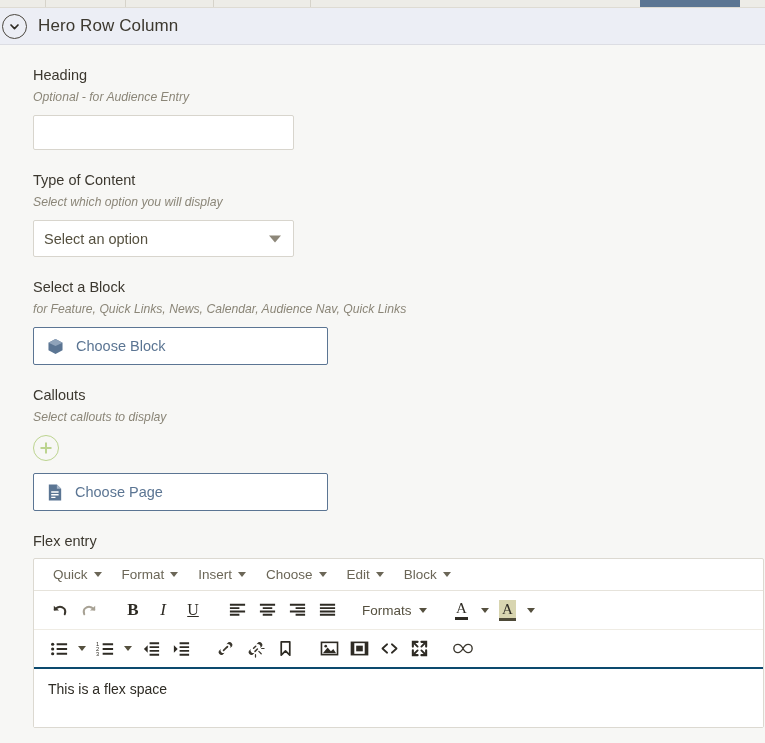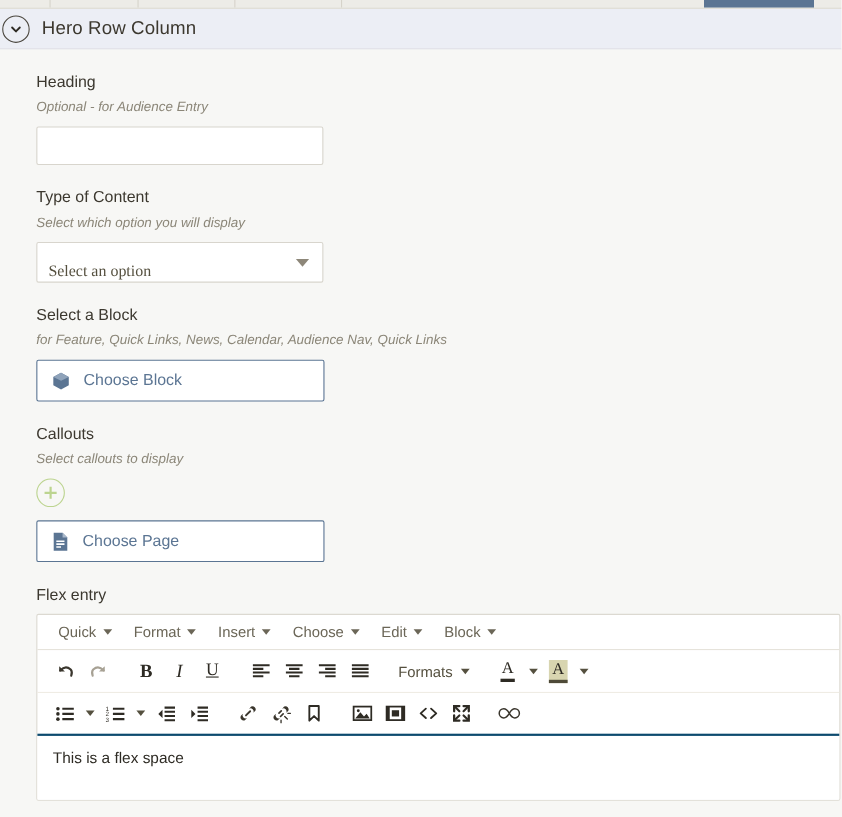--- a/index.html
+++ b/index.html
@@ -88,40 +88,39 @@
 
   .select-wrap {
     position: relative;
     width: 261px; height: 37px;
   }
   .select-box {
     width: 100%; height: 100%;
     background: #ffffff;
     border: 1px solid #d8d5cd;
     border-radius: 2px;
-    display: flex; align-items: flex-end;
+    display: flex; align-items: center;
     padding: 0 10px;
     font-size: 14.5px;
     color: #55503f;
     cursor: pointer;
-    font-family: Liberation Serif, serif;
   }
   .select-caret {
     position: absolute;
     right: 13px; top: 50%;
     transform: translateY(-50%);
     width: 0; height: 0;
     border-left: 6px solid transparent;
     border-right: 6px solid transparent;
     border-top: 7px solid #8d8779;
     pointer-events: none;
   }
 
   .picker-btn {
-    width: 262px; height: 38px;
+    width: 295px; height: 38px;
     background: #ffffff;
     border: 1px solid #5b7593;
     border-radius: 2px;
     display: flex; align-items: center;
     padding: 0 12px;
     cursor: pointer;
   }
   .picker-btn .picker-label {
     margin-left: 11px;
     font-size: 14.5px;

